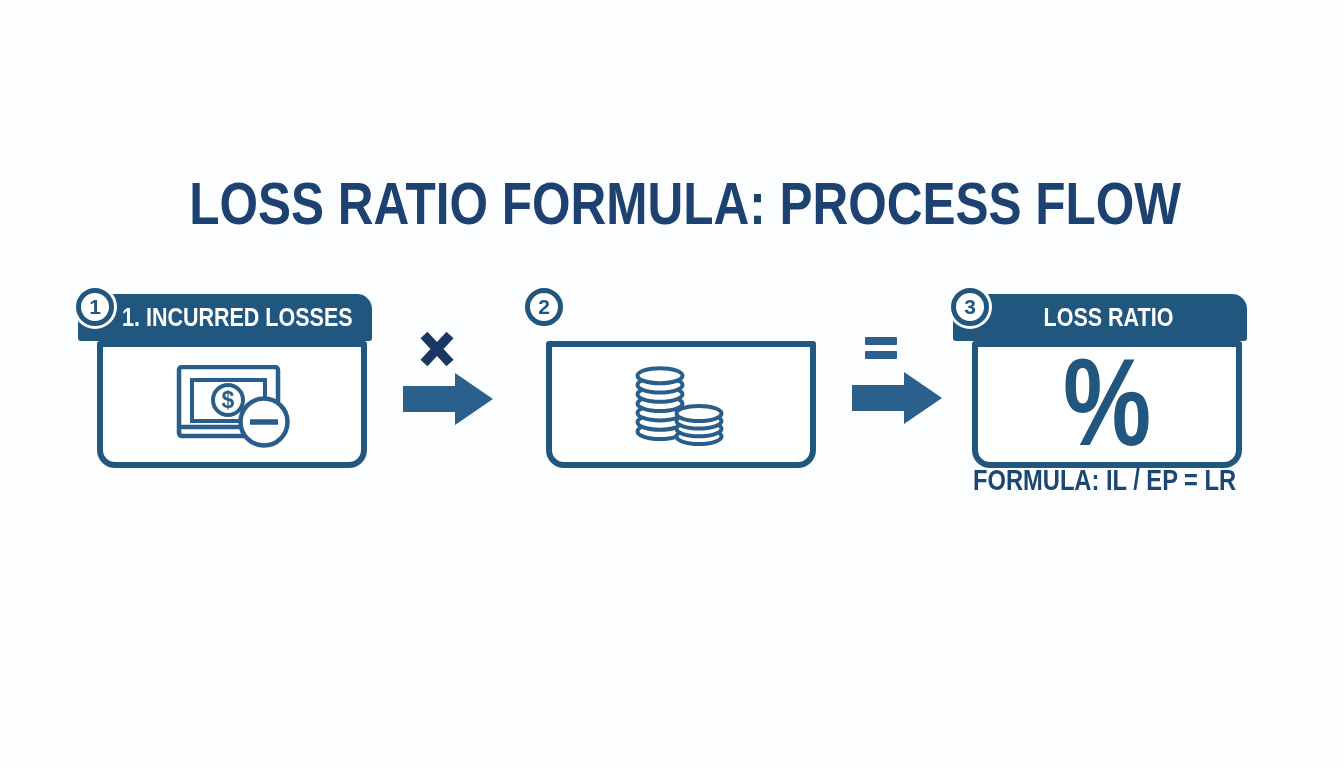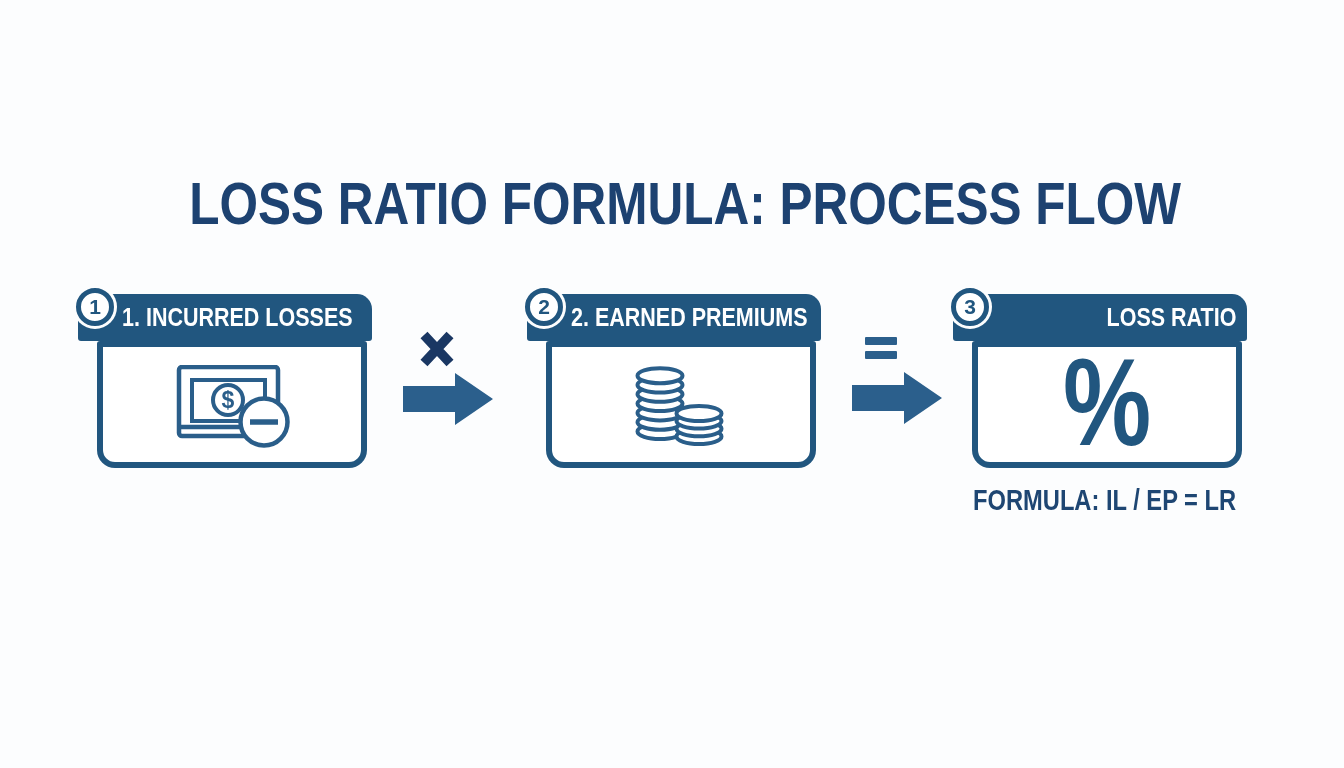--- a/index.html
+++ b/index.html
@@ -15,21 +15,21 @@
   .squeeze{display:inline-block;transform:scaleX(0.825);transform-origin:center;white-space:nowrap;}
 
   .step{position:absolute;top:294px;width:294px;height:174px;}
   .step-header{
     position:absolute;left:0;top:0;width:294px;height:47px;
     background:#21567f;border-radius:15px 15px 3px 3px;
     color:#ffffff;font-weight:bold;font-size:25px;line-height:47px;
     padding-left:44px;white-space:nowrap;text-align:right;
   }
   .step-header .hsqueeze{display:inline-block;transform:scaleX(0.86);transform-origin:left center;white-space:nowrap;}
-  .step-header.centered{padding-left:16px;text-align:right;}
+  .step-header.centered{padding-left:16px;text-align:center;}
   .step-header.centered .hsqueeze{transform-origin:center;}
   .step-body{
     position:absolute;left:19px;top:47px;width:270px;height:127px;
     background:#ffffff;border:6px solid #21567f;border-radius:3px 3px 18px 18px;
     display:flex;align-items:center;justify-content:center;
   }
   .badge{
     position:absolute;left:-2px;top:-6px;width:38px;height:38px;border-radius:50%;
     background:#ffffff;border:5px solid #21567f;color:#21567f;
     font-weight:bold;font-size:21px;line-height:28px;text-align:center;
@@ -39,21 +39,21 @@
     font-size:124px;font-weight:bold;color:#21567f;line-height:1;
     display:inline-block;transform:scaleX(0.8);margin-top:-6px;
   }
   .connector{position:absolute;width:90px;height:100px;}
   .op-x{position:absolute;left:14px;top:0;}
   .op-eq{position:absolute;left:13px;top:3px;width:32px;}
   .op-eq .bar{width:32px;height:8px;background:#2b5f8c;border-radius:1px;margin-bottom:6px;}
   .arrow{position:absolute;left:0;top:44px;}
   .connector2 .arrow{top:38px;}
   .formula{
-    position:absolute;left:973px;top:483px;
+    position:absolute;left:973px;top:463px;
     font-size:30px;font-weight:bold;color:#1e4673;white-space:nowrap;
   }
   .formula .fsqueeze{display:inline-block;transform:scaleX(0.79);transform-origin:left center;}
 </style>
 </head>
 <body>
 
 <div class="canvas">
 
   <h1 class="title"><span class="squeeze">LOSS RATIO FORMULA: PROCESS FLOW</span></h1>
@@ -82,21 +82,20 @@
     <svg class="op-x" width="40" height="40" viewBox="0 0 40 40" aria-label="×">
       <path d="M7 6 L33 34 M33 6 L7 34" stroke="#1a3763" stroke-width="9.5" stroke-linecap="butt" fill="none"></path>
     </svg>
     <svg class="arrow" width="90" height="52" viewBox="0 0 90 52">
       <polygon points="0,13 52,13 52,0 90,26 52,52 52,39 0,39" fill="#2b5f8c"></polygon>
     </svg>
   </div>
 
   <div class="step" style="left:527px;">
     <div class="badge">2</div>
-    <div class="step-header"><span class="hsqueeze">2. EARNED PREMIUMS</span></div>
     <div class="step-body">
       <svg width="92" height="86" viewBox="0 0 92 86" style="position:relative;top:2px;">
         <g stroke="#2a5e8a" stroke-width="4" fill="#ffffff">
           <ellipse cx="25" cy="67.5" rx="22.5" ry="7.5"></ellipse>
           <ellipse cx="25" cy="58.2" rx="22.5" ry="7.5"></ellipse>
           <ellipse cx="25" cy="48.9" rx="22.5" ry="7.5"></ellipse>
           <ellipse cx="25" cy="39.6" rx="22.5" ry="7.5"></ellipse>
           <ellipse cx="25" cy="30.3" rx="22.5" ry="7.5"></ellipse>
           <ellipse cx="25" cy="21.0" rx="22.5" ry="7.5"></ellipse>
           <ellipse cx="25" cy="11.7" rx="22.5" ry="7.5"></ellipse>

